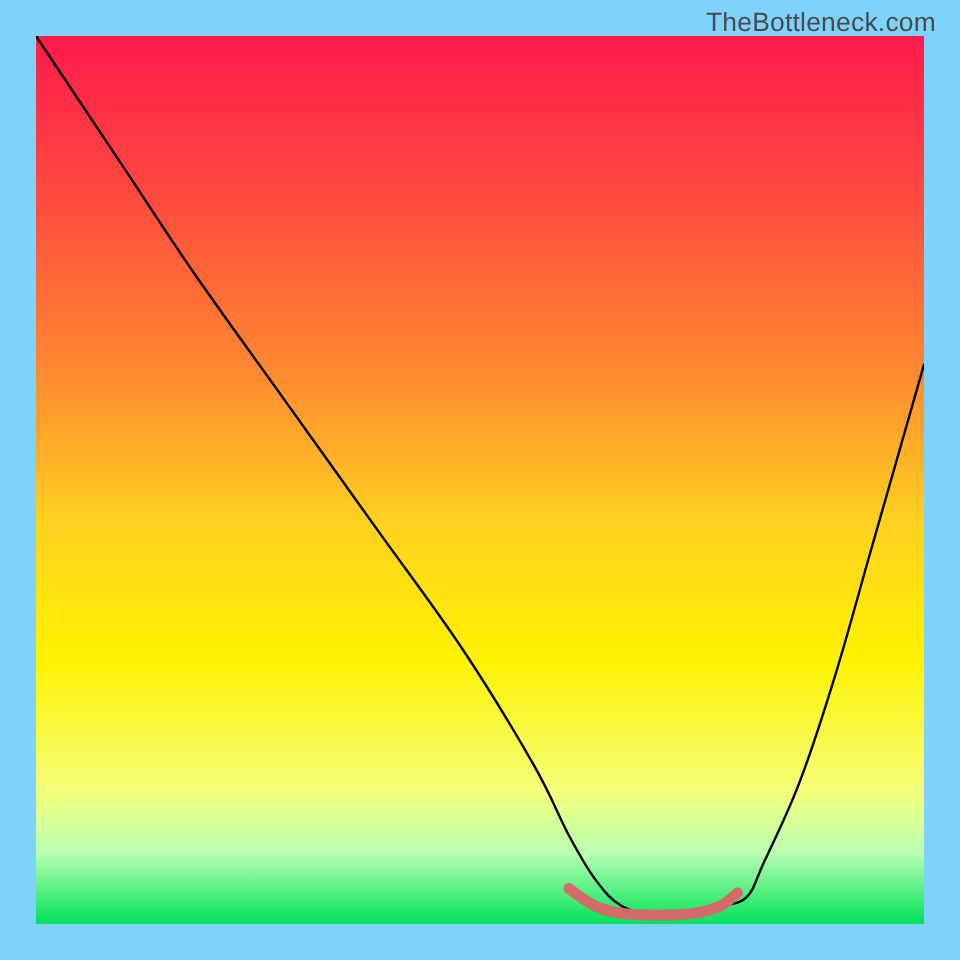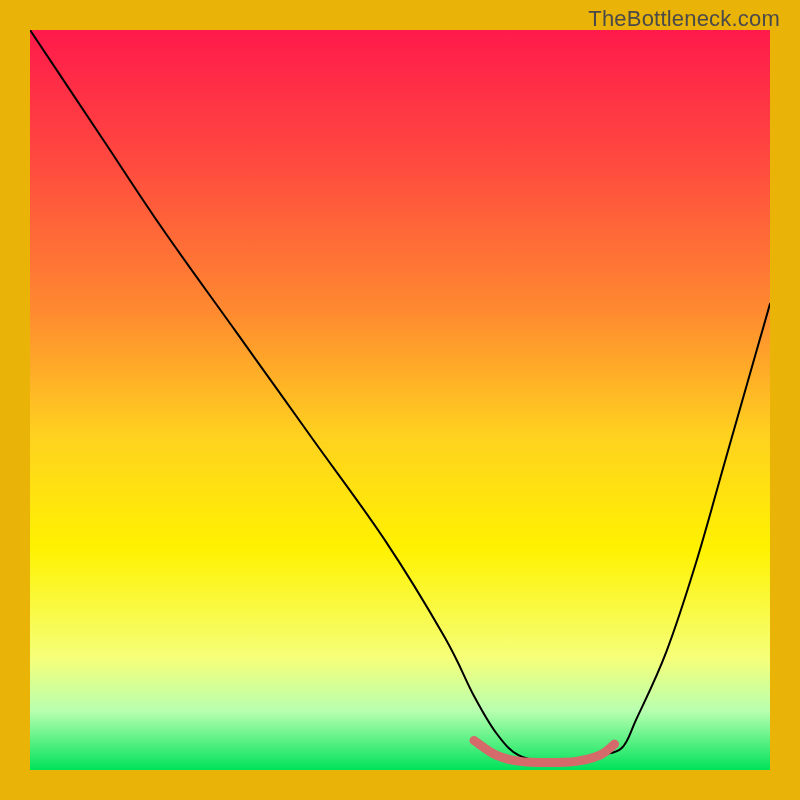--- a/index.html
+++ b/index.html
@@ -8,21 +8,21 @@
     width: 800px;
     height: 800px;
     background: #000;
     overflow: hidden;
     font-family: Arial, Helvetica, sans-serif;
   }
   .frame {
     position: relative;
     width: 800px;
     height: 800px;
-    background: #eab308;
+    background: #7dd3fc;
   }
   .plot-area {
     position: absolute;
     left: 30px;
     top: 30px;
     width: 740px;
     height: 740px;
   }
   .watermark {
     position: absolute;

